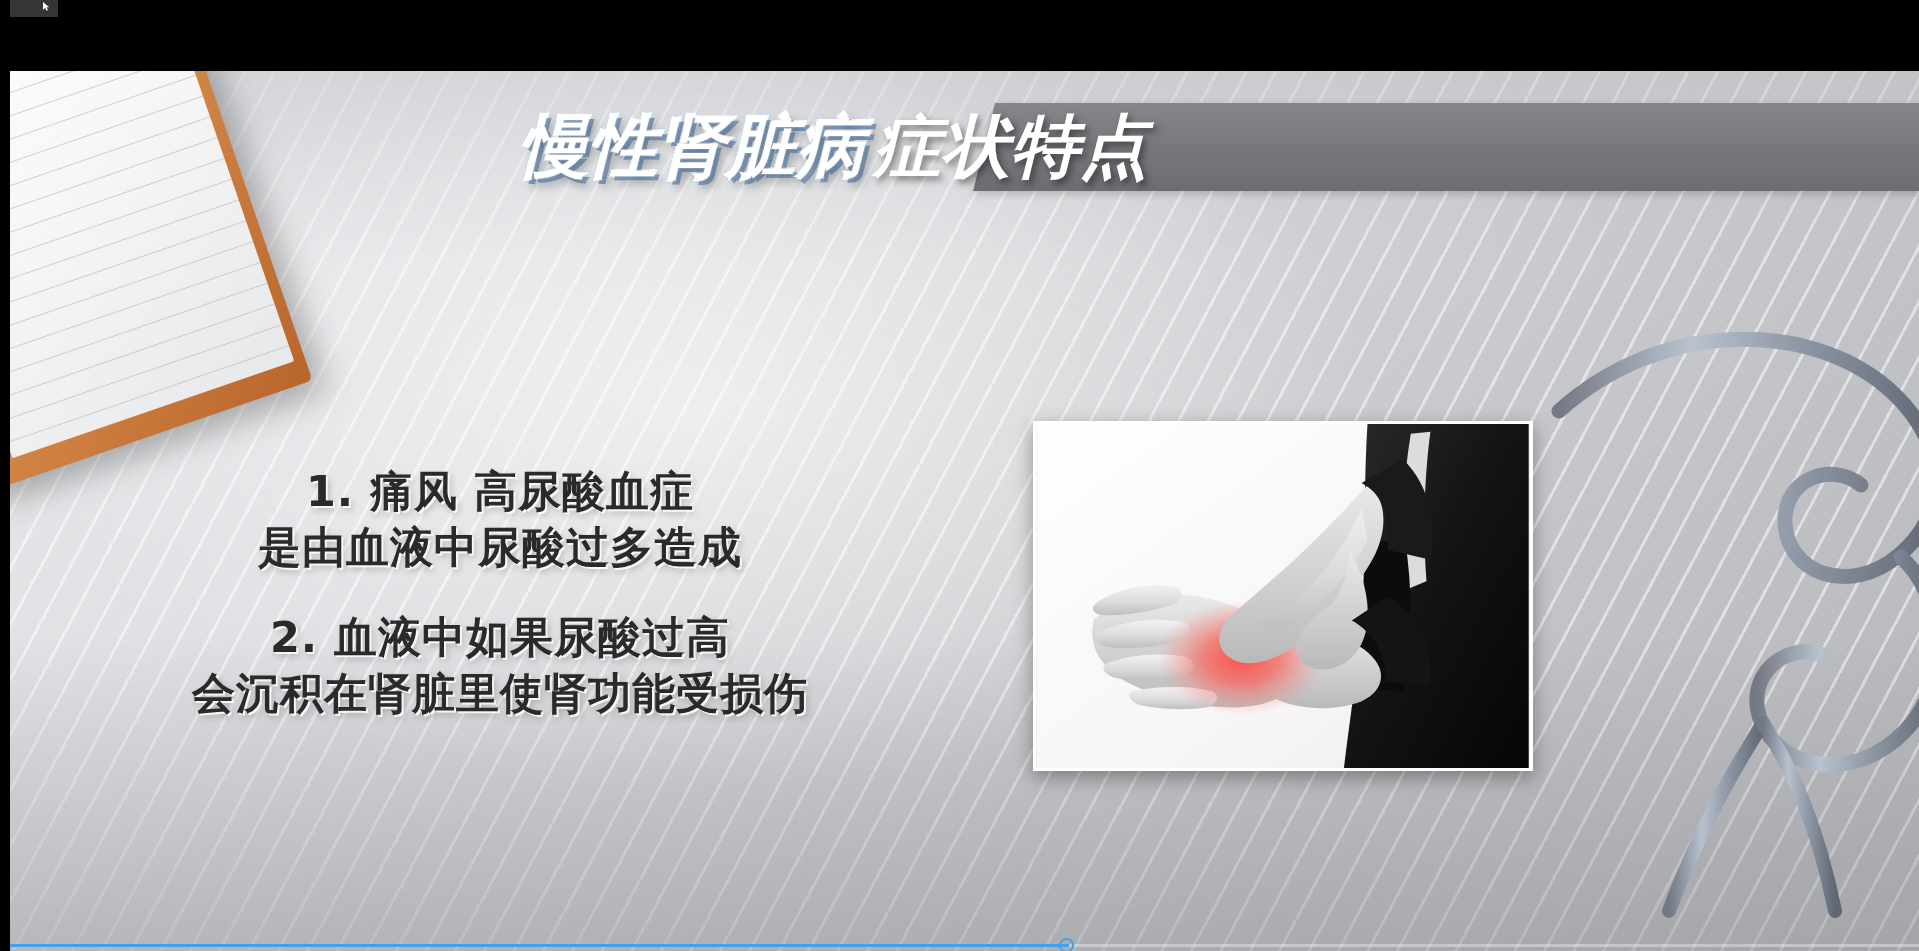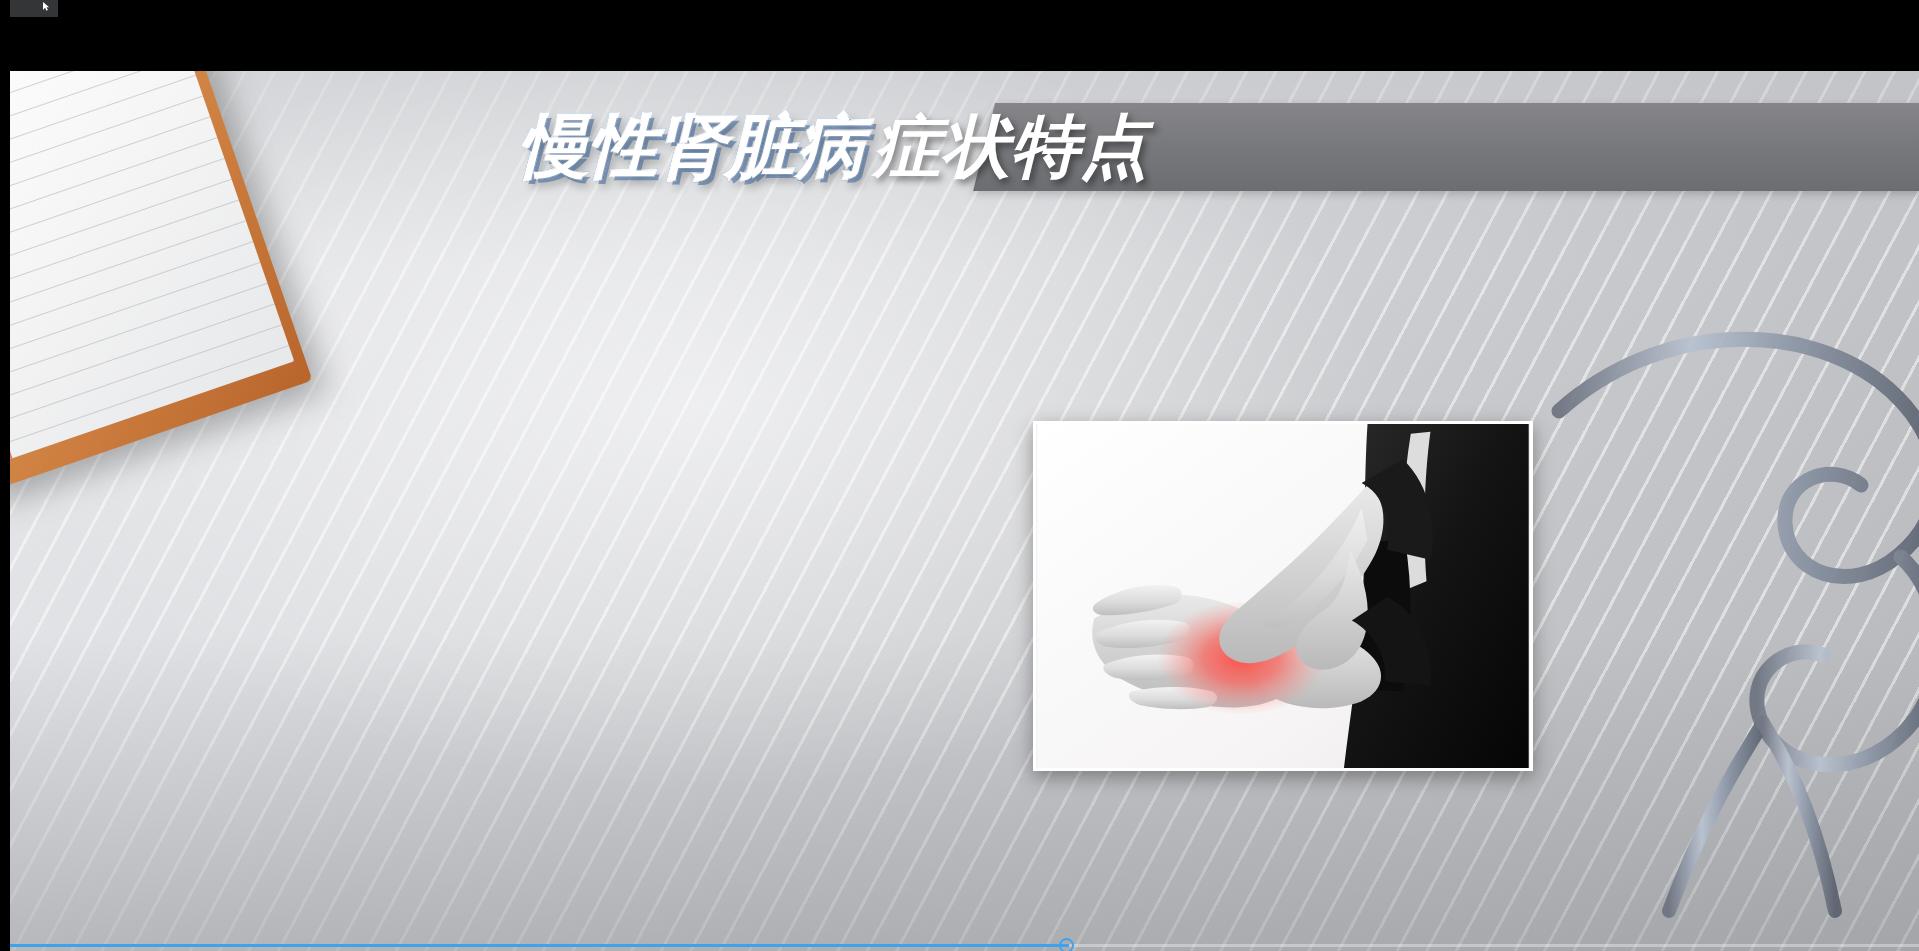--- a/index.html
+++ b/index.html
@@ -289,20 +289,27 @@
     </div>
 
     <div id="title-block">
       <div id="title-grey-banner"></div>
       <div id="title-text">
         <span id="title-main">慢性肾脏病</span><span id="title-sub">症状特点</span>
       </div>
     </div>
 
 
+    <div id="body-lines">
+      <div class="body-line">1. 痛风 高尿酸血症</div>
+      <div class="body-line">是由血液中尿酸过多造成</div>
+      <div class="body-gap"></div>
+      <div class="body-line">2. 血液中如果尿酸过高</div>
+      <div class="body-line">会沉积在肾脏里使肾功能受损伤</div>
+    </div>
 
     <div id="photo-card">
       <svg viewBox="0 0 500 350" xmlns="http://www.w3.org/2000/svg" aria-hidden="true">
         <defs>
           <linearGradient id="bgg" x1="0" y1="0" x2="1" y2="1">
             <stop offset="0%" stop-color="#ffffff"></stop>
             <stop offset="70%" stop-color="#f6f4f4"></stop>
             <stop offset="100%" stop-color="#ece9ea"></stop>
           </linearGradient>
           <linearGradient id="skin" x1="0" y1="0" x2="0" y2="1">

